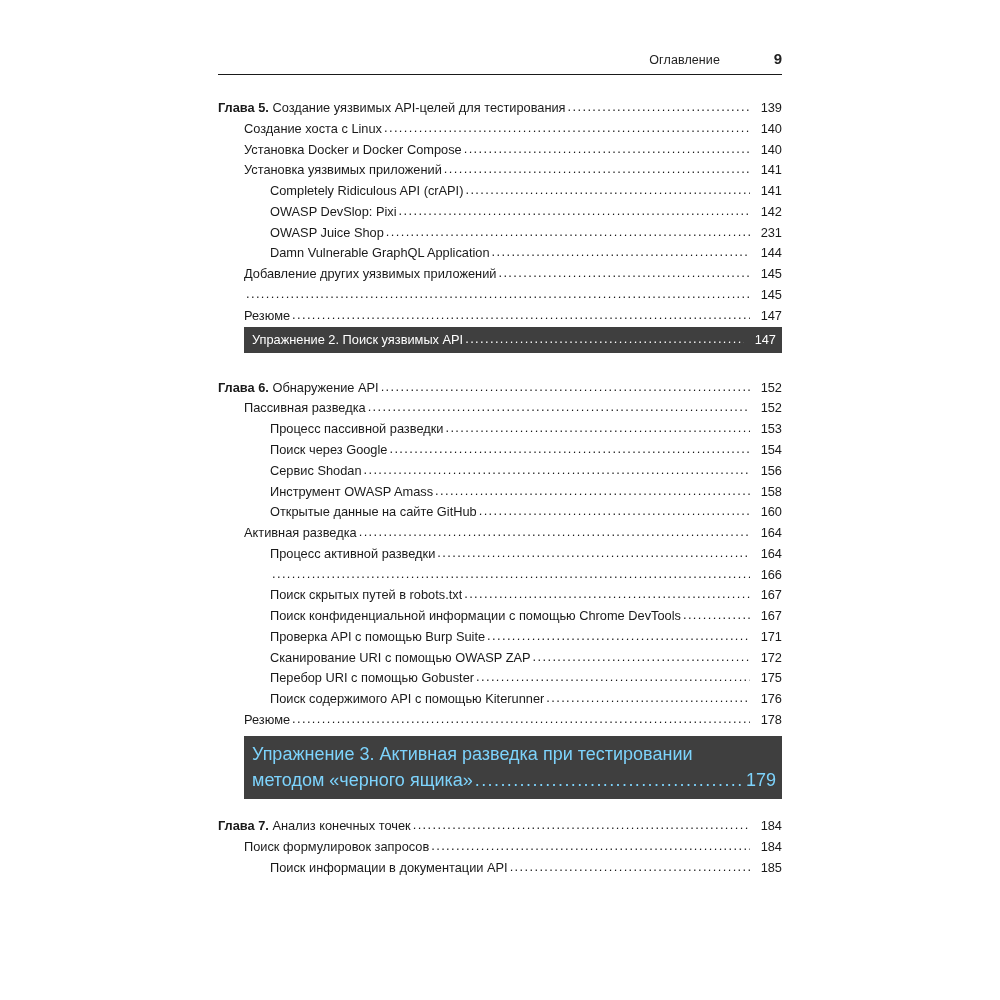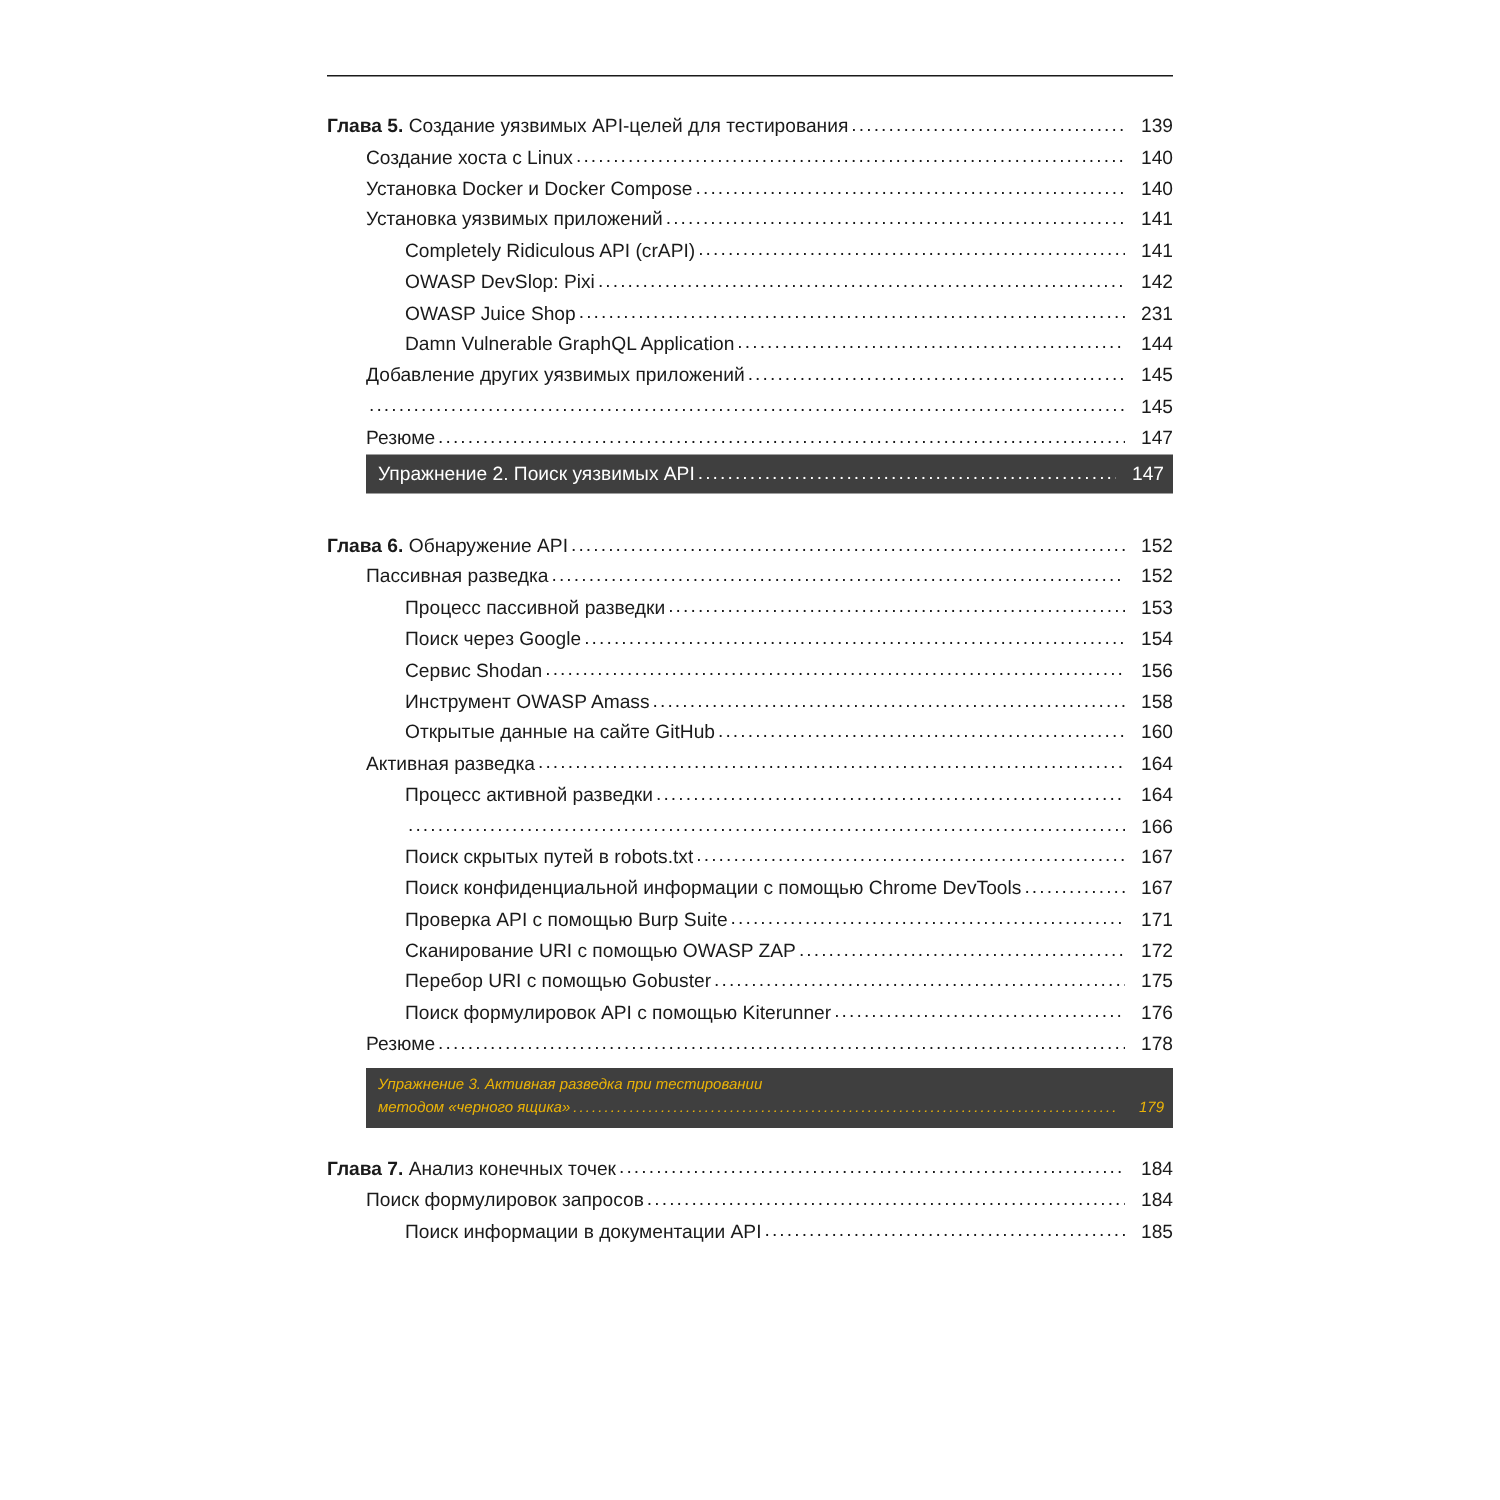--- a/index.html
+++ b/index.html
@@ -104,28 +104,27 @@
     padding-left: 8px;
     padding-right: 6px;
     margin-bottom: 4px;
     white-space: nowrap;
   }
   .toc-row.hl .dots, .toc-row.hl .pg, .toc-row.hl .label {
     color: #ffffff;
   }
   .hl-block {
     background: #3f3f3f;
-    color: #eab308;
+    color: #7dd3fc;
     margin-left: 26px;
     padding: 5px 6px 6px 8px;
     margin-top: 8px;
-    font-size: 10px;
+    font-size: 18px;
     line-height: 1.45;
     position: relative;
-    font-style: italic;
   }
   .hl-block .line1 { display: block; }
   .hl-block .line2 {
     display: flex;
     align-items: baseline;
   }
   .hl-block .line2 .label { flex: 0 0 auto; }
   .hl-block .line2 .dots {
     flex: 1 1 auto;
     overflow: hidden;
@@ -151,20 +150,24 @@
   .part .p2 { display: block; }
   .gap-after-part { height: 22px; }
   .gap-md { height: 18px; }
 </style>
 </head>
 <body>
 
 <div class="page">
   <div class="content">
 
+    <div class="runhead">
+      <span class="rh-title">Оглавление</span>
+      <span class="rh-page">9</span>
+    </div>
     <div class="rule"></div>
 
     <div class="toc-row chapter lvl0">
       <span class="label"><b>Глава 5.</b> <span>Создание уязвимых API-целей для тестирования</span></span>
       <span class="dots">..............................................................................................................</span>
       <span class="pg">139</span>
     </div>
 
     <div class="toc-row lvl1">
       <span class="label">Создание хоста с Linux</span>
@@ -316,21 +319,21 @@
       <span class="pg">172</span>
     </div>
 
     <div class="toc-row lvl2">
       <span class="label">Перебор URI с помощью Gobuster</span>
       <span class="dots">..............................................................................................................</span>
       <span class="pg">175</span>
     </div>
 
     <div class="toc-row lvl2">
-      <span class="label">Поиск формулировок API с помощью Kiterunner</span>
+      <span class="label">Поиск содержимого API с помощью Kiterunner</span>
       <span class="dots">..............................................................................................................</span>
       <span class="pg">176</span>
     </div>
 
     <div class="toc-row lvl1">
       <span class="label">Резюме</span>
       <span class="dots">..............................................................................................................</span>
       <span class="pg">178</span>
     </div>
 

